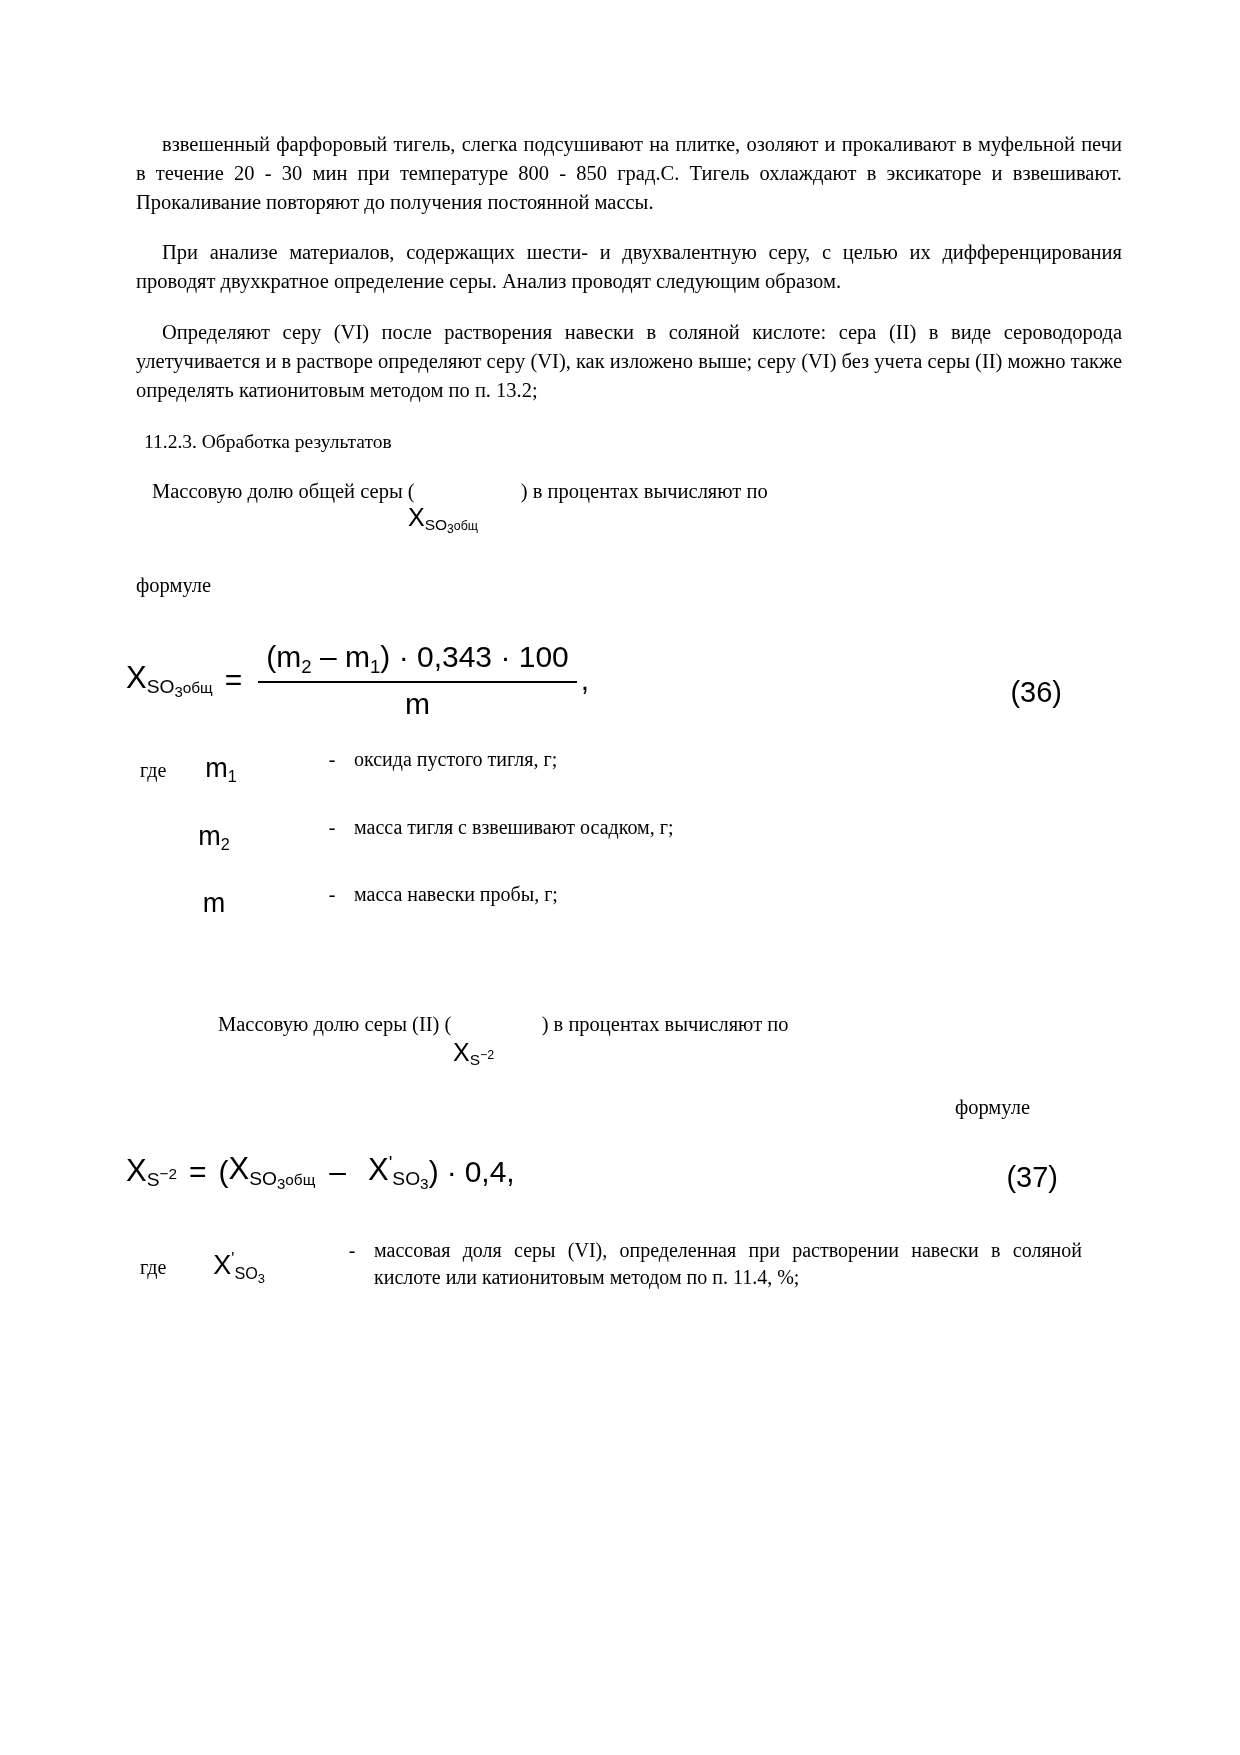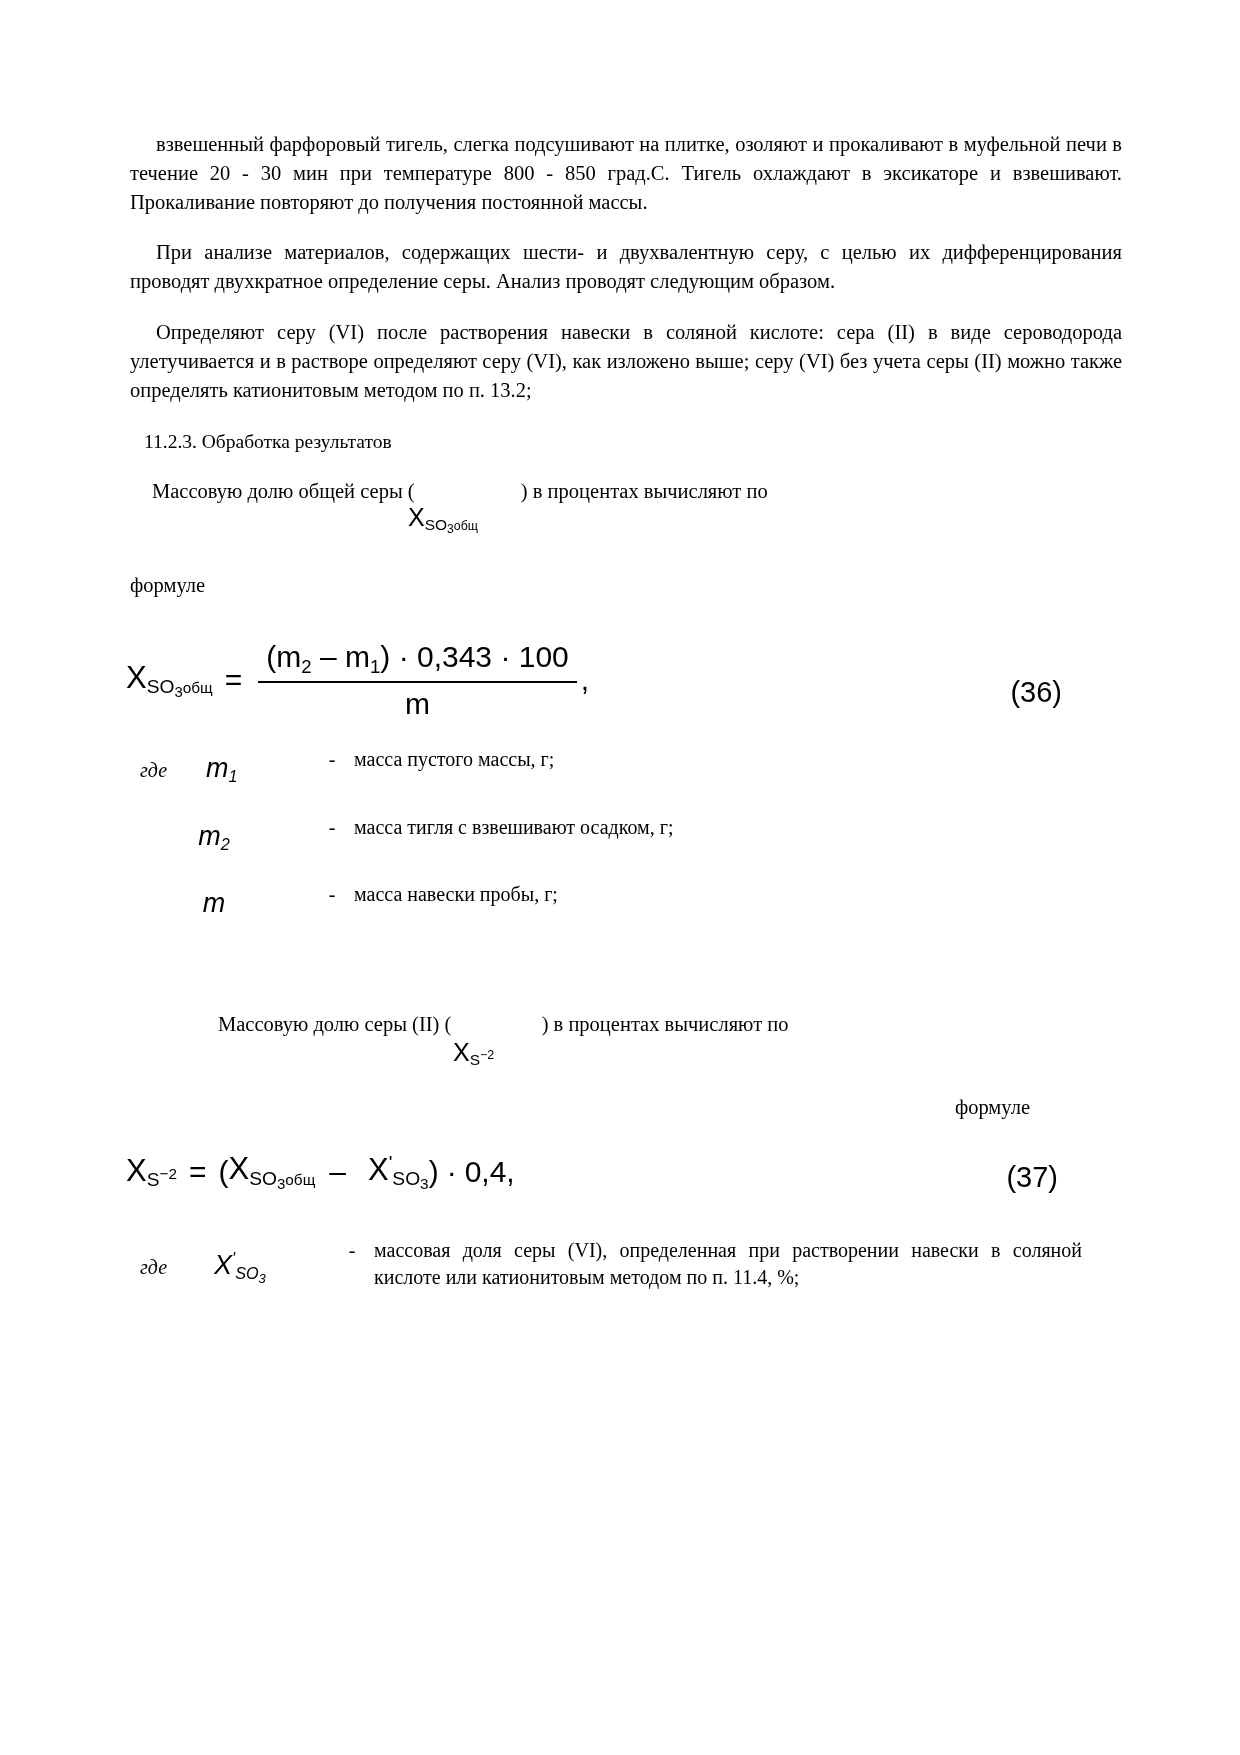--- a/index.html
+++ b/index.html
@@ -18,21 +18,21 @@
     position: relative;
     width: 1240px;
     height: 1755px;
     box-sizing: border-box;
     padding: 130px 118px 0 118px;
   }
   p.body-par {
     font-size: 20.5px;
     line-height: 1.42;
     text-align: justify;
-    margin: 0 0 21px 12px;
+    margin: 0 0 21px 18px;
     text-indent: 26px;
     hyphens: none;
   }
   p.body-par.no-indent {
     text-indent: 0;
   }
   .section-head {
     font-size: 19.5px;
     margin: 26px 0 24px 0;
     text-indent: 26px;
@@ -107,21 +107,20 @@
   }
   .where-table td {
     vertical-align: top;
     padding: 0 0 26px 0;
     font-size: 20px;
     line-height: 1.35;
   }
   .where-table td.col-label {
     width: 170px;
     text-align: center;
-    font-style: italic;
   }
   .where-table td.col-dash {
     width: 44px;
     text-align: center;
   }
   .where-table td.col-desc {
     text-align: justify;
     padding-right: 40px;
   }
   .kw {
@@ -177,21 +176,21 @@
   </div>
 
   <table class="where-table">
     <tbody>
         <tr>
       <td class="col-label" style="text-align:left; padding-left:22px;">
         <span class="kw">где</span>
         <div class="sym-big" style="margin-left:34px;">m<sub>1</sub></div>
       </td>
       <td class="col-dash">-</td>
-      <td class="col-desc">масса пустого массы, г;</td>
+      <td class="col-desc">оксида пустого тигля, г;</td>
     </tr>
     <tr>
       <td class="col-label">
         <div class="sym-big">m<sub>2</sub></div>
       </td>
       <td class="col-dash">-</td>
       <td class="col-desc">масса тигля с взвешивают осадком, г;</td>
     </tr>
     <tr>
       <td class="col-label">

